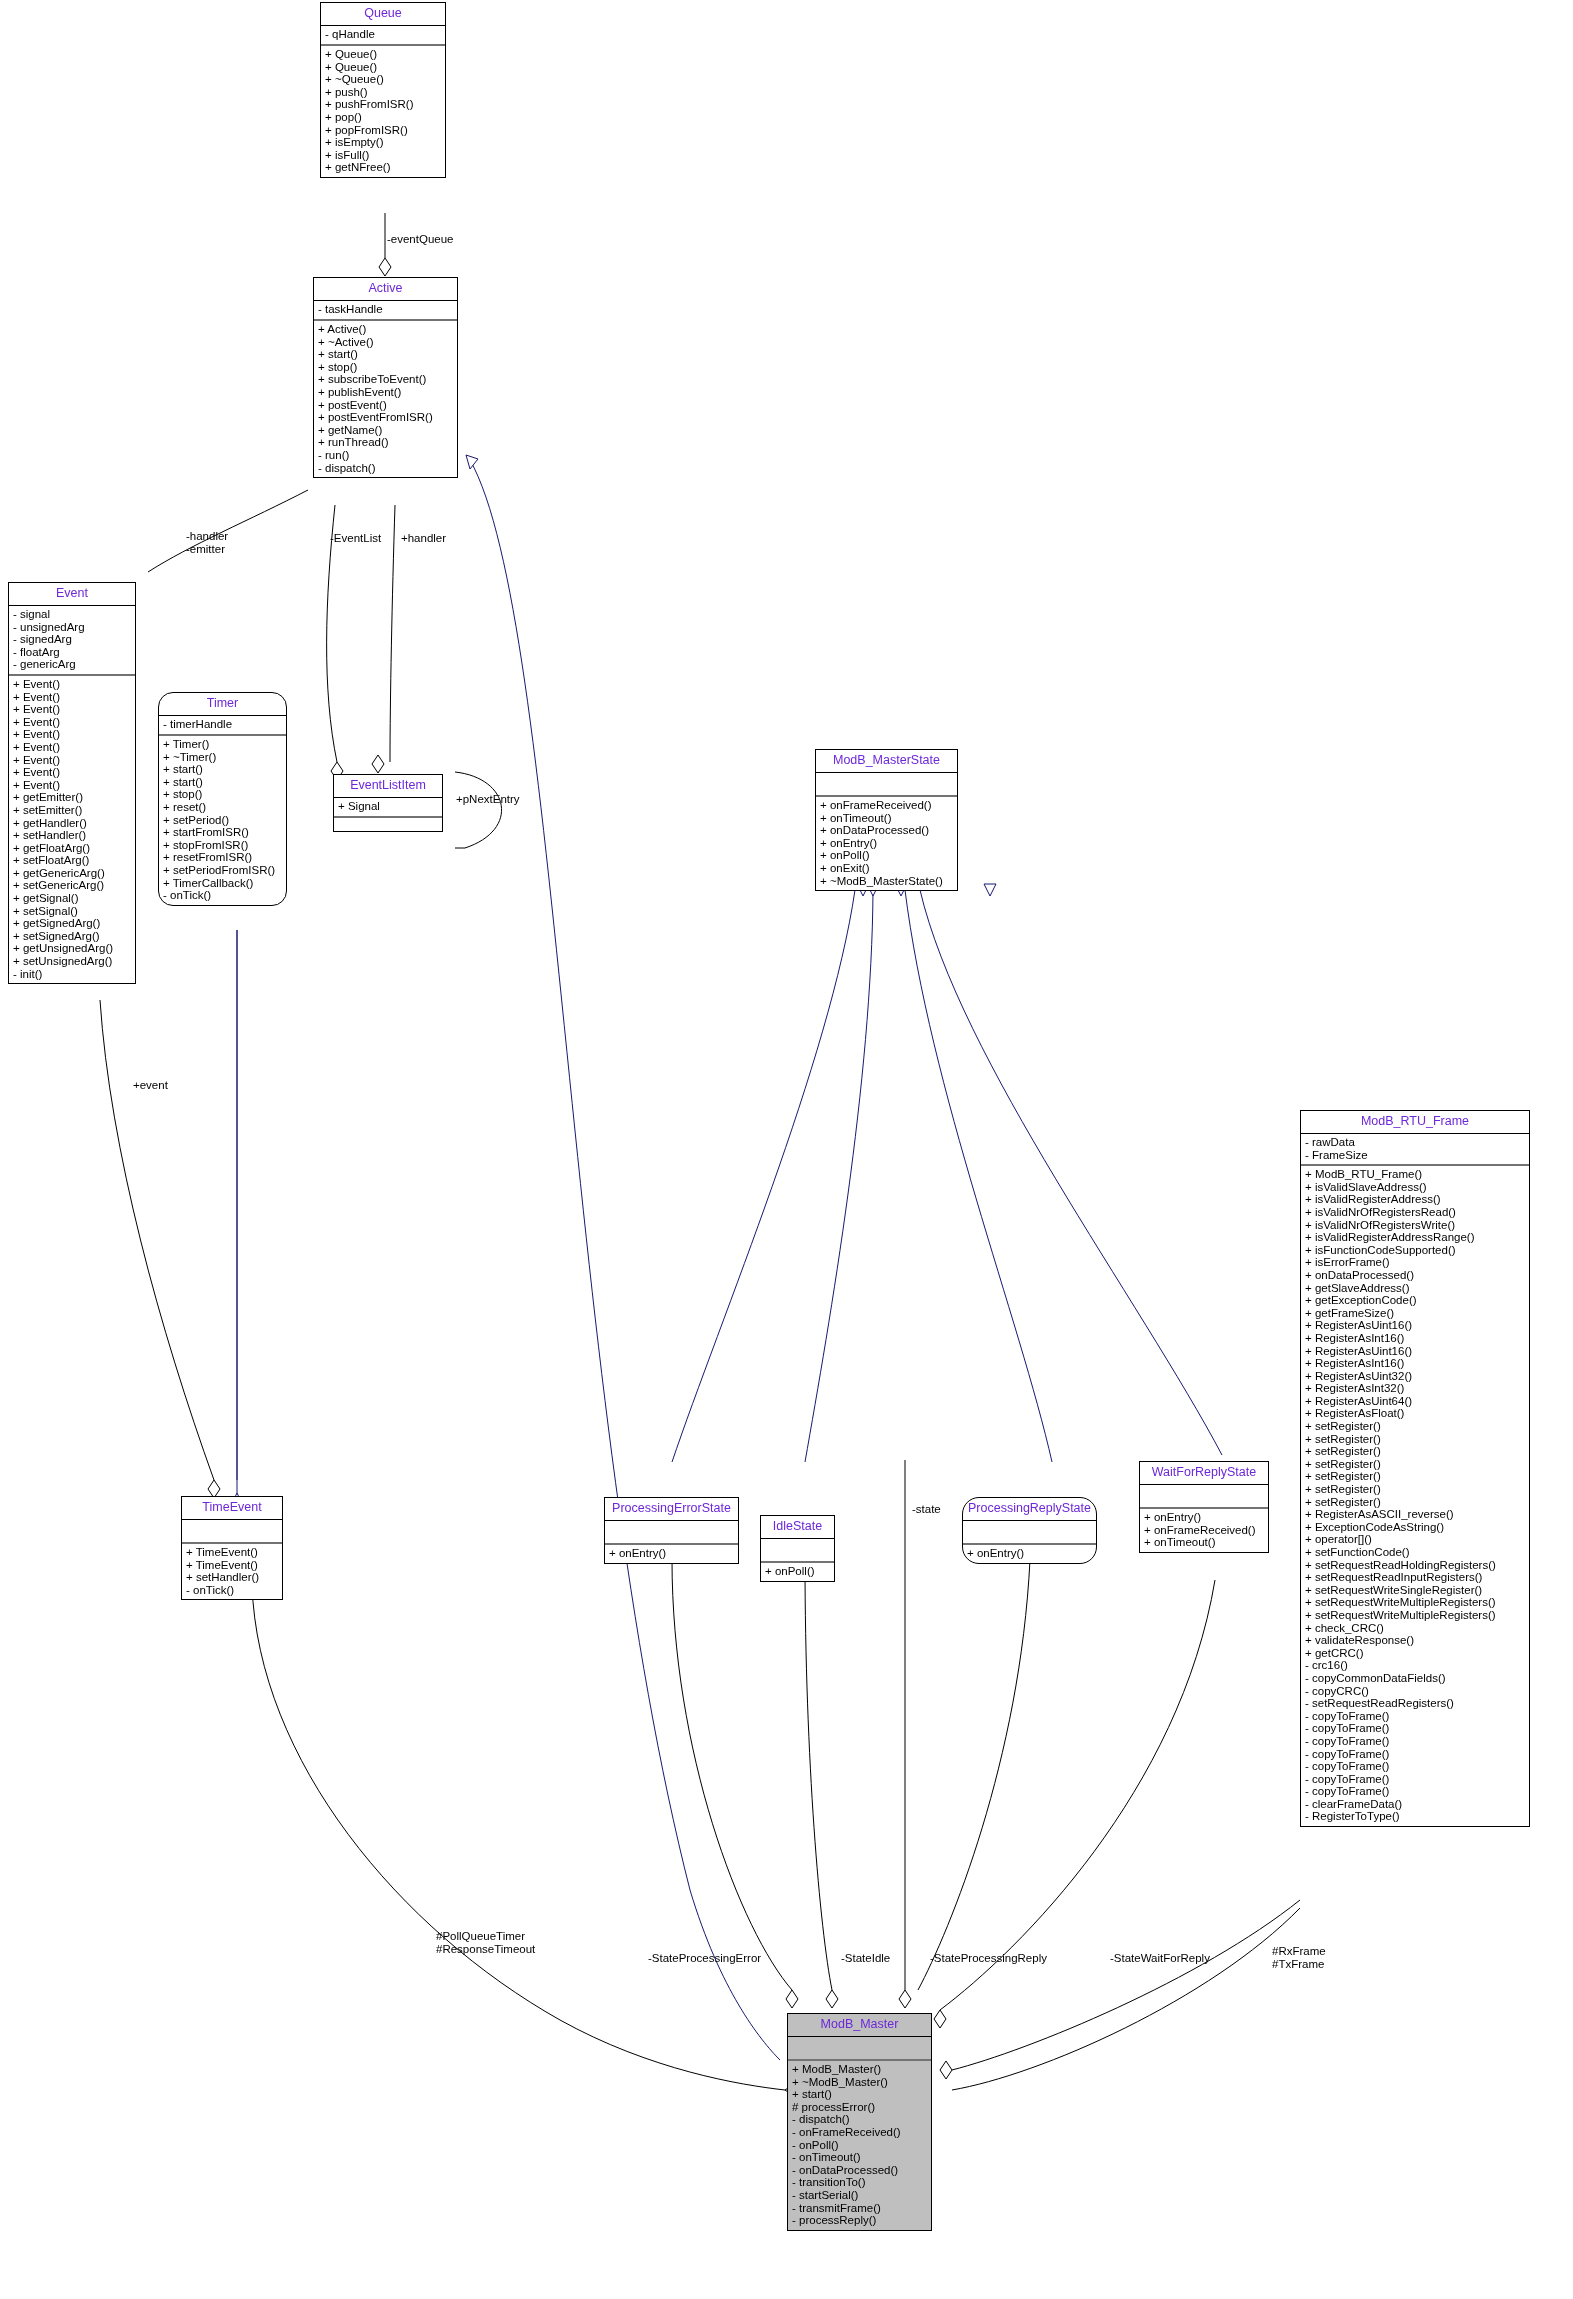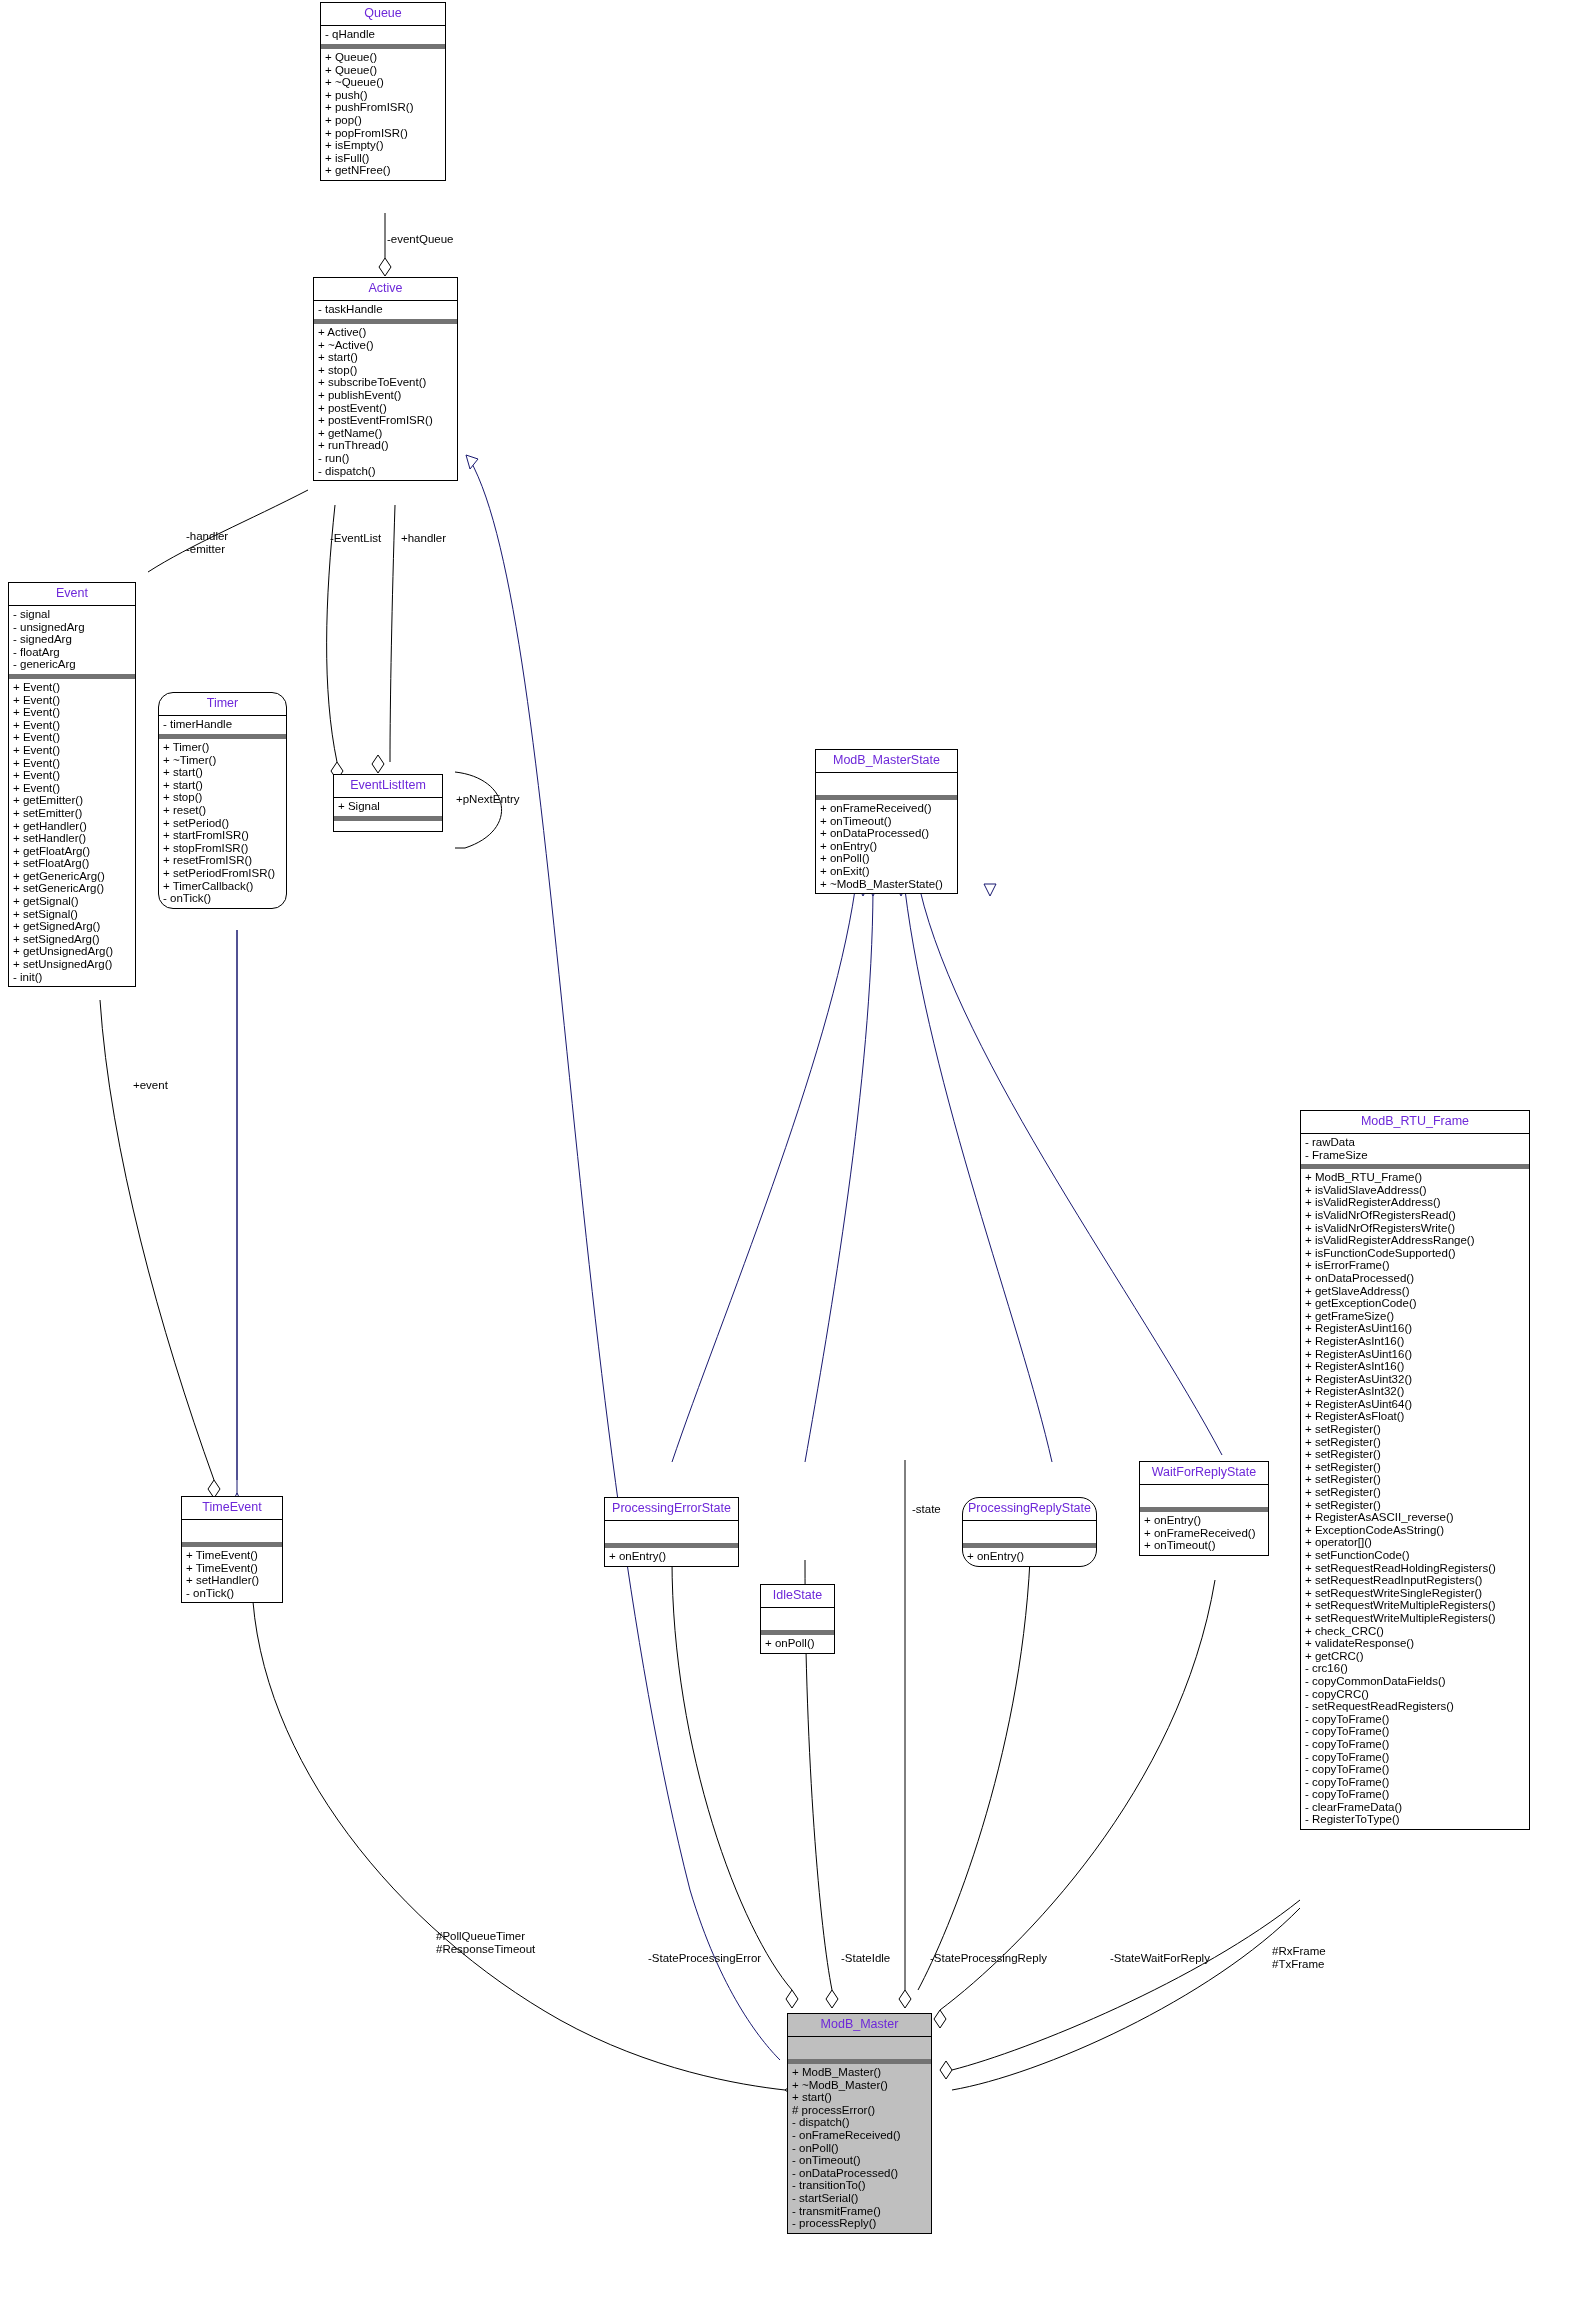--- a/index.html
+++ b/index.html
@@ -39,21 +39,21 @@
   .uml-title {
     text-align: center;
     font-size: 12.5px;
     line-height: 15px;
     padding: 3px 4px 4px 4px;
     border-bottom: 1px solid #000000;
     color: #6d28d9;
     white-space: nowrap;
   }
   .uml-attrs {
-    border-bottom: 5px solid #737373;
+    border-bottom: 2px solid #737373;
     padding: 2px 4px 3px 4px;
     min-height: 13px;
   }
   .uml-ops {
     padding: 2px 4px 3px 4px;
     min-height: 9px;
   }
   .uml-row {
     font-size: 11.5px;
     line-height: 12.6px;
@@ -270,21 +270,21 @@
   </div>
 
   <div class="umlbox" style="left:604px; top:1497px; width:135px;">
     <div class="uml-title">ProcessingErrorState</div>
     <div class="uml-attrs" style="height:17px;"></div>
     <div class="uml-ops">
       <div class="uml-row">+ onEntry()</div>
     </div>
   </div>
 
-  <div class="umlbox" style="left:760px; top:1584px; width:75px;">
+  <div class="umlbox" style="left:760px; top:1515px; width:75px;">
     <div class="uml-title">IdleState</div>
     <div class="uml-attrs" style="height:17px;"></div>
     <div class="uml-ops">
       <div class="uml-row">+ onPoll()</div>
     </div>
   </div>
 
   <div class="umlbox" style="left:962px; top:1497px; width:135px;border-radius:17px;">
     <div class="uml-title">ProcessingReplyState</div>
     <div class="uml-attrs" style="height:17px;"></div>

